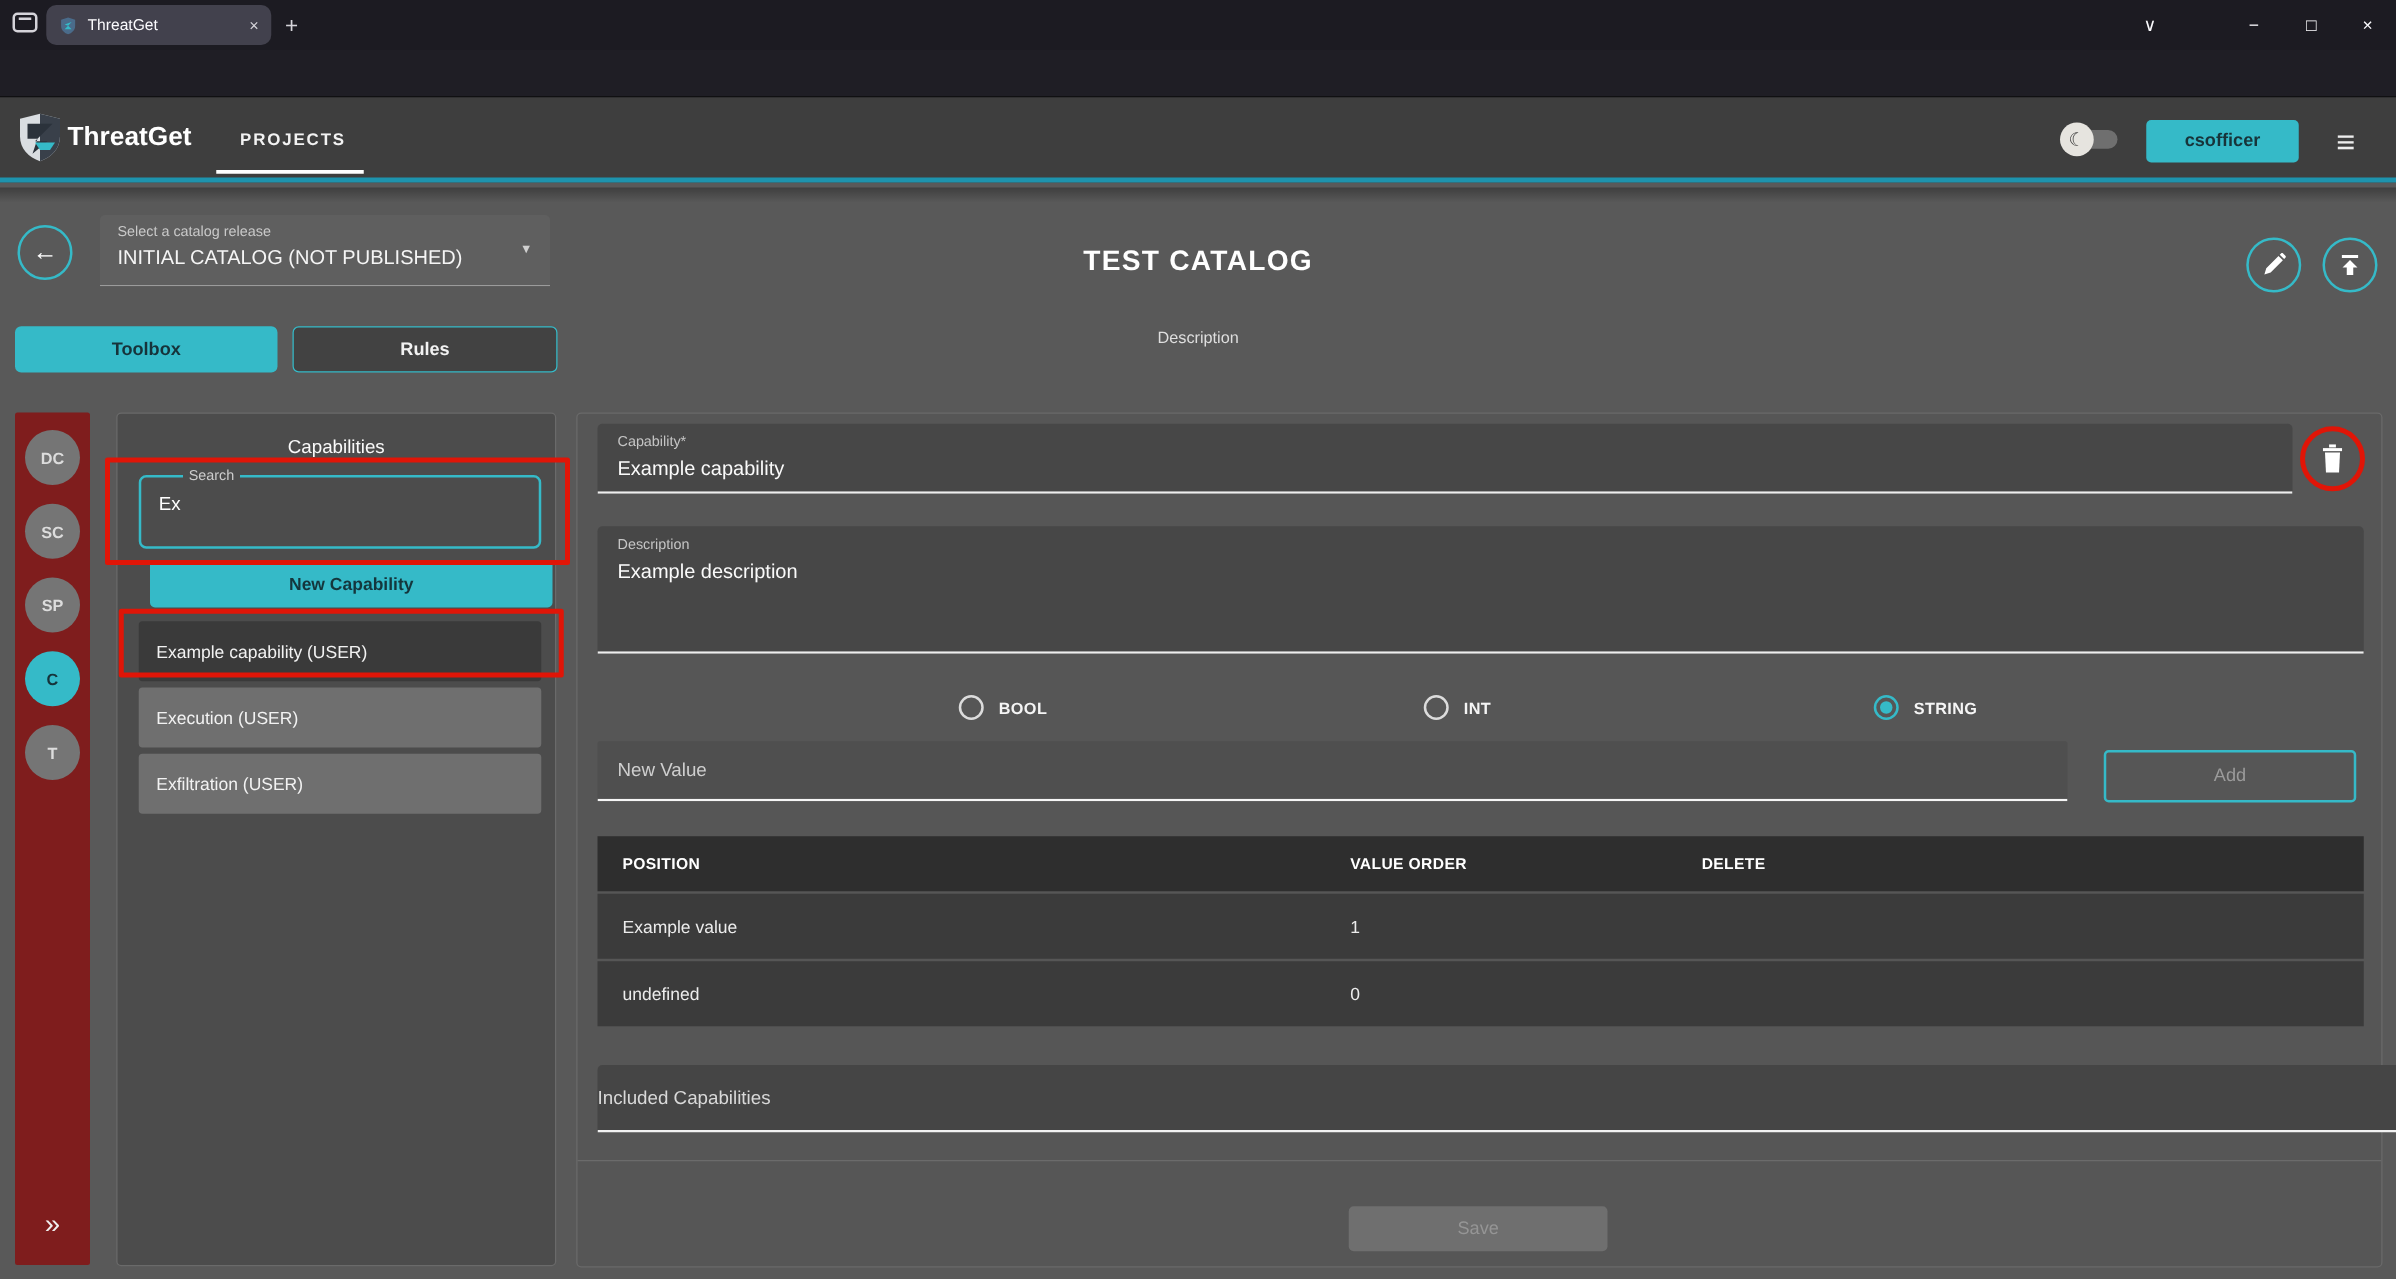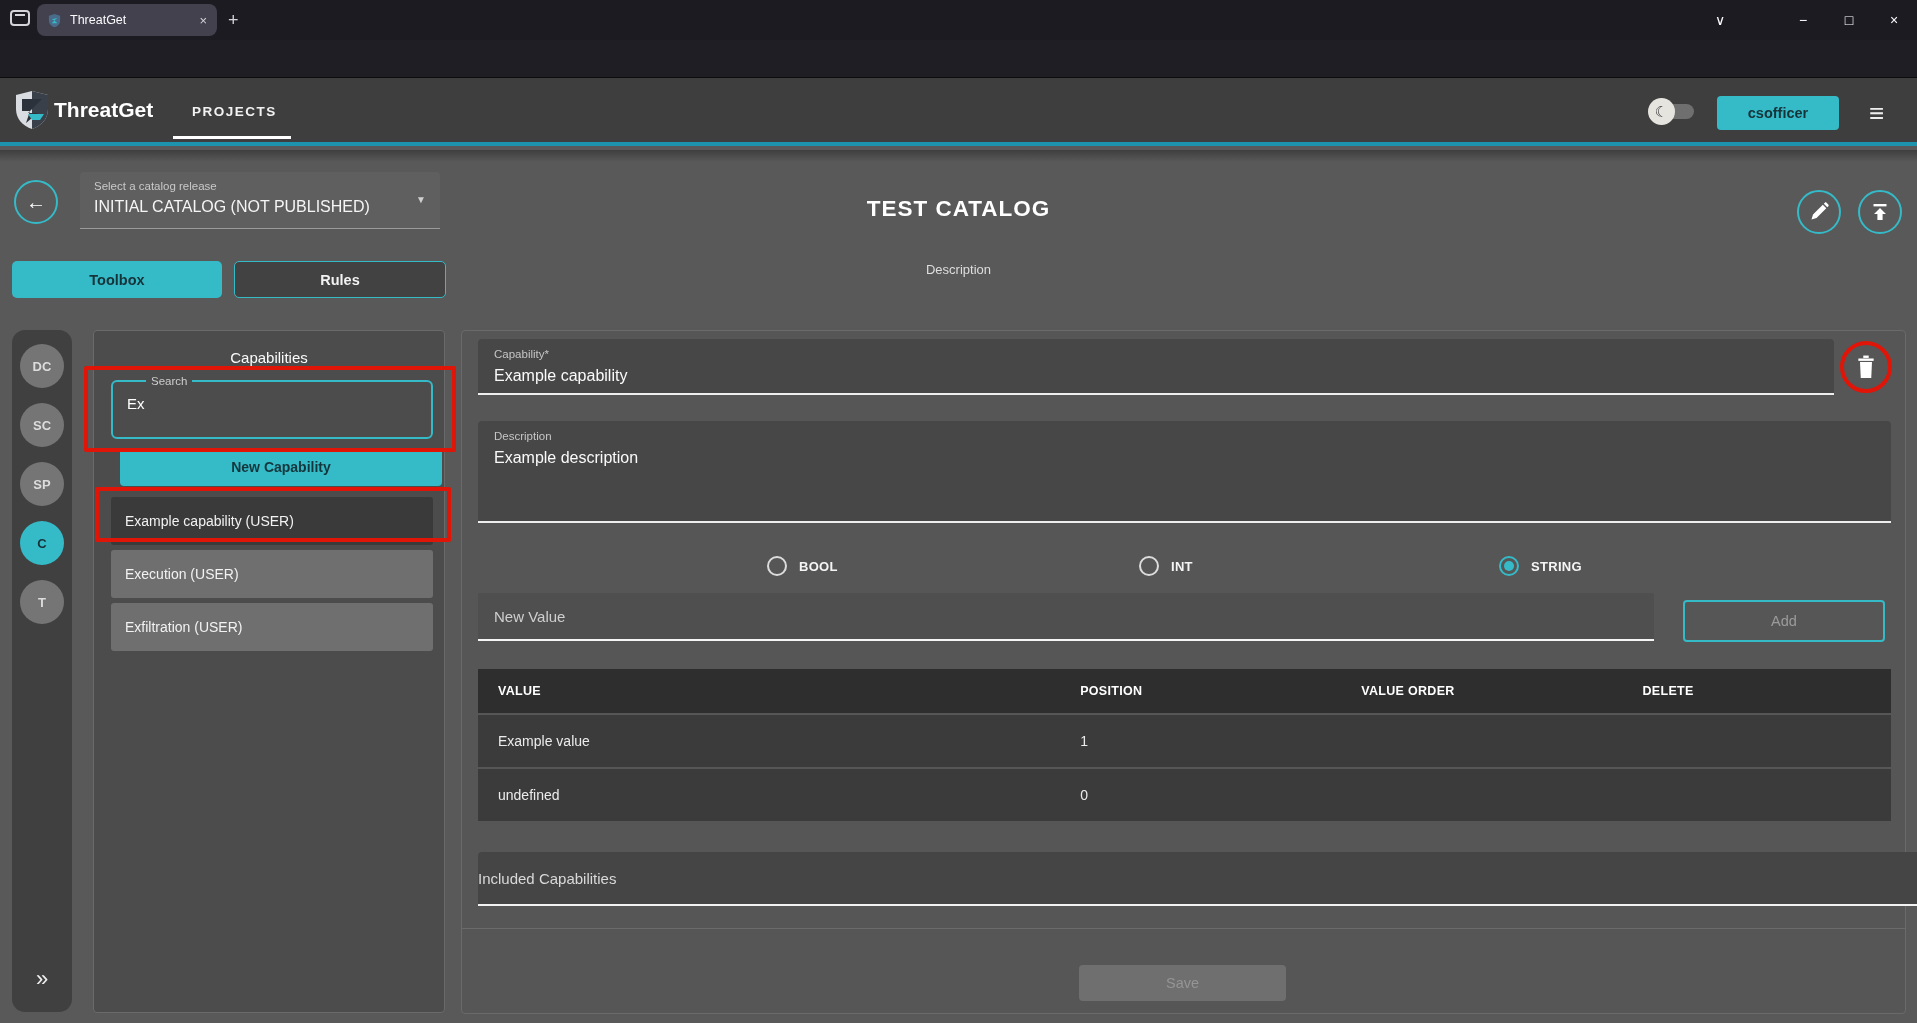--- a/index.html
+++ b/index.html
@@ -57,21 +57,21 @@
   #catsub { position:absolute; left:0; top:262px; width:1917px; text-align:center; color:#dedede; font-size:13px; }
   #editbtn { left:1797px; top:190px; }
   #uploadbtn { left:1858px; top:190px; }
   #toolboxbtn { position:absolute; left:12px; top:261px; width:210px; height:37px; background:#35bac8; border-radius:5px;
                 color:#16333a; font-weight:bold; font-size:14.5px; display:flex; align-items:center; justify-content:center; }
   #rulesbtn { position:absolute; left:234px; top:261px; width:212px; height:37px; background:#424242;
               border:1.5px solid #35bac8; border-radius:5px; color:#f2f2f2; font-weight:bold; font-size:14.5px;
               display:flex; align-items:center; justify-content:center; }
 
   
-  #rail { position:absolute; left:12px; top:330px; width:60px; height:682px; background:#404040; border-radius:13px; }
+  #rail { position:absolute; left:12px; top:330px; width:60px; height:682px; background:#7f1d1d; border-radius:2px; }
   .avatar { position:absolute; left:8px; width:44px; height:44px; border-radius:50%; background:#757575;
             color:#dcdcdc; font-size:13px; font-weight:bold; display:flex; align-items:center; justify-content:center; }
   .avatar.active { background:#35bac8; color:#16333a; }
   #railcollapse { position:absolute; left:0; bottom:20px; width:60px; text-align:center; color:#f0f0f0; font-size:22px; }
 
   
   #capspanel { position:absolute; left:93px; top:330px; width:352px; height:683px; background:#4c4c4c;
                border:1px solid #6a6a6a; border-radius:4px; }
   #capstitle { position:absolute; left:0; top:18px; width:100%; text-align:center; color:#fafafa; font-size:15px; }
   #searchfs { position:absolute; left:17px; top:44px; width:322px; height:64px; border:2px solid #35bac8; border-radius:6px;padding-left:21px; }
@@ -286,21 +286,20 @@
         <div class="radio-dot"></div>
       </div>
     <div class="radio-label">STRING</div>
   </div>
 
   <input id="newvalue" placeholder="New Value" style="">
   <div id="addbtn">Add</div>
 
   <div id="vtable">
     <div class="trow thead">
-      <div>VALUE</div>
       <div>POSITION</div>
       <div>VALUE ORDER</div>
       <div>DELETE</div>
     </div>
     <div class="trow tdata">
       <div>Example value</div>
       <div>1</div>
       <div></div>
       <div></div>
     </div>

